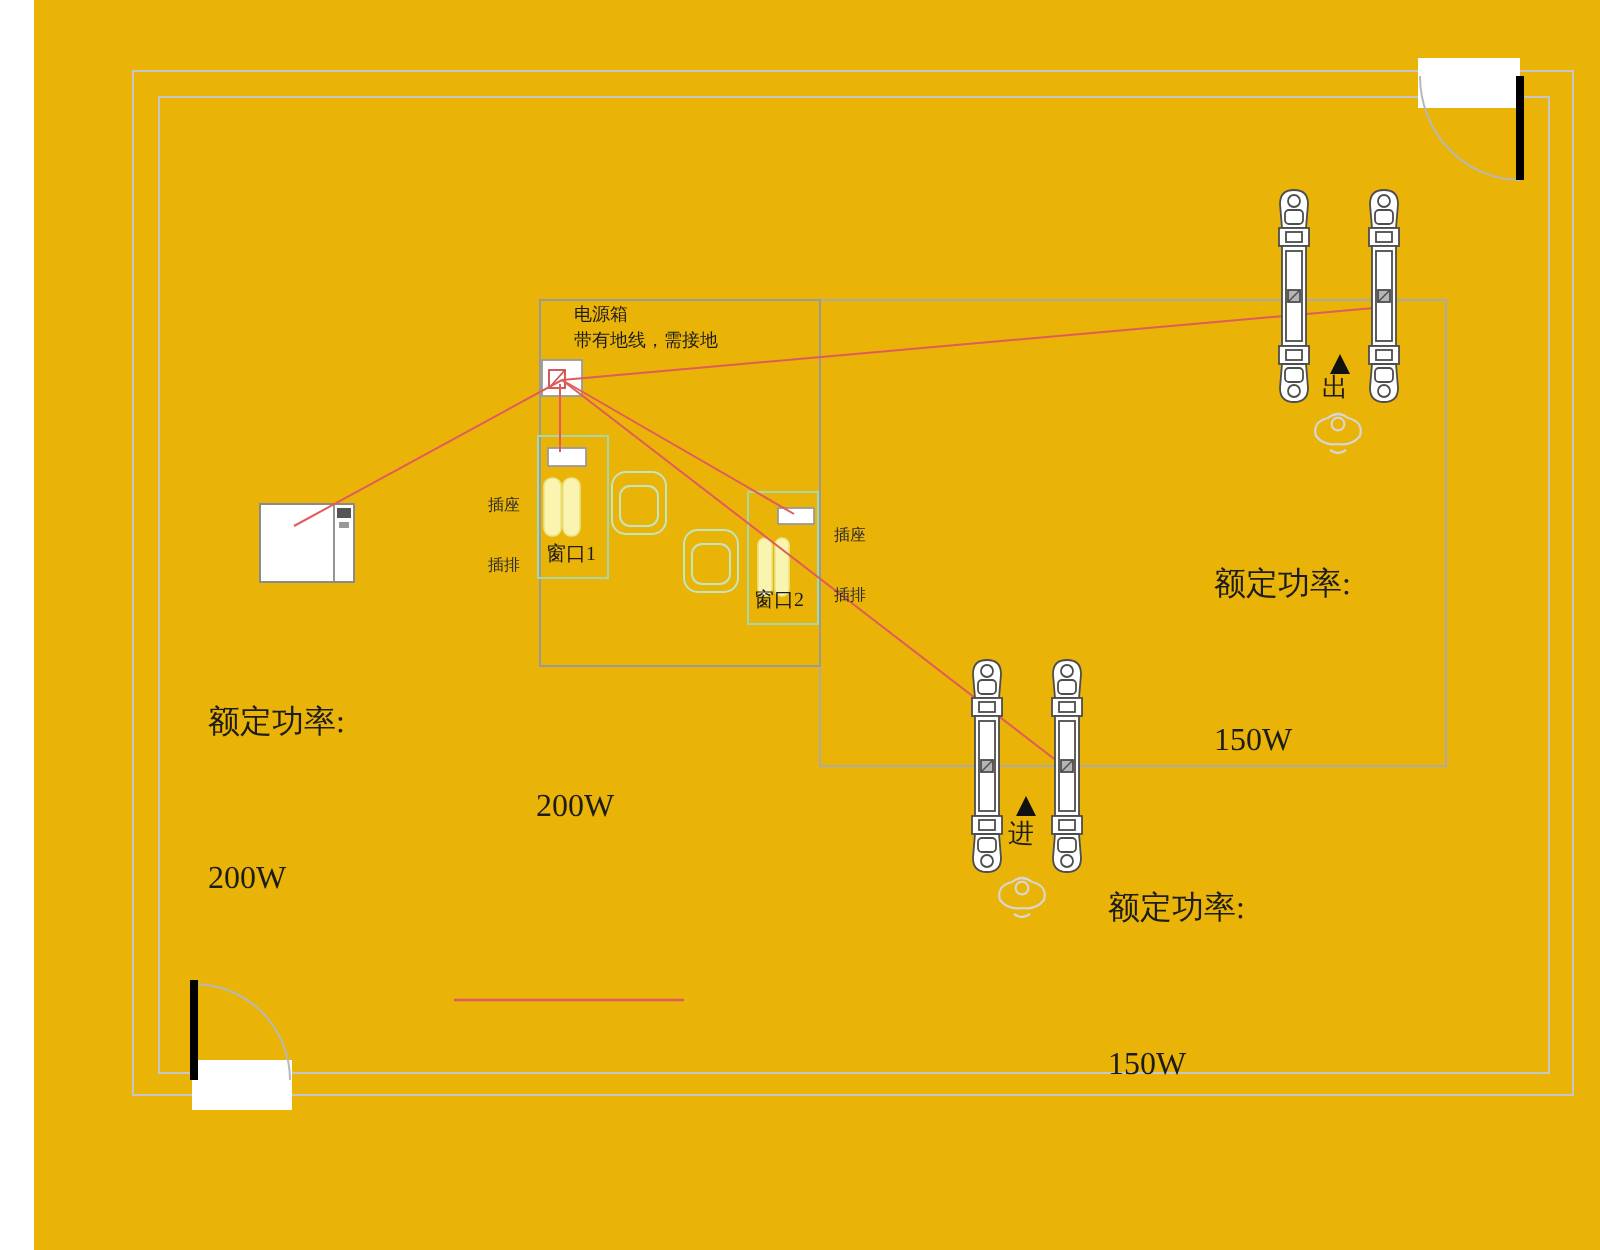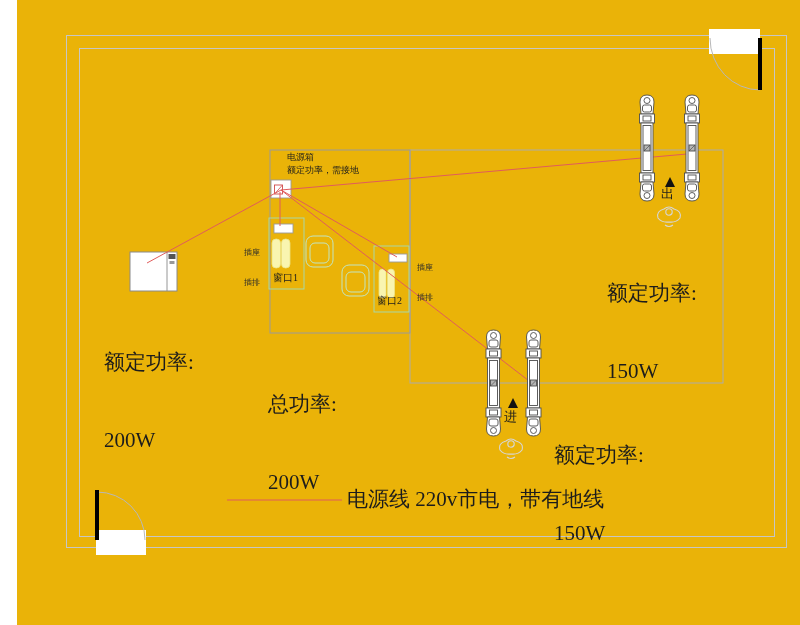--- a/index.html
+++ b/index.html
@@ -3,21 +3,21 @@
 <meta charset="utf-8">
 <style>
   html,body{margin:0;padding:0;background:#ffffff;}
   #stage{position:relative;width:800px;height:625px;background:#eab308;overflow:hidden;
          font-family:"Liberation Serif","DejaVu Serif",serif;color:#1c1c1c;margin-left:17px;}
   #plan{position:absolute;left:0;top:0;}
   .t{position:absolute;white-space:pre;line-height:1.18;}
   .tiny{font-size:9px;line-height:11px;}
   .micro{font-size:8px;line-height:10px;color:#2a2a2a;}
   .small{font-size:10px;}
-  .big{font-size:21px;line-height:26px;}
+  .big{font-size:16px;line-height:26px;}
   .mid{font-size:13px;}
 </style>
 </head>
 <body>
 
 <div id="stage">
 
   <svg id="plan" width="800" height="625" viewBox="0 0 800 625">
     <defs>
       <g id="gate" stroke="#4d4d4d" stroke-width="0.9" fill="#ffffff">
@@ -116,51 +116,49 @@
     <use href="#person" x="652" y="215"></use>
     <use href="#person" x="494" y="447"></use>
 
     <polygon points="653,177 648,187 658,187" fill="#111111"></polygon>
     <polygon points="496,398 491,408 501,408" fill="#111111"></polygon>
 
     <line x1="210" y1="500" x2="325" y2="500" stroke="#e05c5c" stroke-width="1.2"></line>
   </svg>
 
   <div class="t tiny" style="left:270px;top:152px;">电源箱</div>
-  <div class="t tiny" style="left:270px;top:165px;">额定功率，需接地</div>
+  <div class="t tiny" style="left:270px;top:165px;">带有地线，需接地</div>
 
   <div class="t micro" style="left:227px;top:228px;text-align:left;">
     <div>插座</div>
     <div>插排</div>
   </div>
   <div class="t micro" style="left:400px;top:243px;">
     <div>插座</div>
     <div>插排</div>
   </div>
 
   <div class="t small" style="left:256px;top:272px;">窗口1</div>
   <div class="t small" style="left:360px;top:295px;">窗口2</div>
 
   <div class="t big" style="left:251px;top:339px;">
-    <div>总功率:</div>
     <div>200W</div>
   </div>
 
   <div class="t big" style="left:87px;top:297px;">
     <div>额定功率:</div>
     <div>200W</div>
   </div>
 
   <div class="t big" style="left:590px;top:228px;">
     <div>额定功率:</div>
     <div>150W</div>
   </div>
   <div class="t mid" style="left:644px;top:186px;">出</div>
 
   <div class="t big" style="left:537px;top:390px;">
     <div>额定功率:</div>
     <div>150W</div>
   </div>
   <div class="t mid" style="left:487px;top:409px;">进</div>
 
-  <div class="t big" style="left:330px;top:486px;">电源线 220v市电，带有地线</div>
 
 </div>
 
 </body></html>

